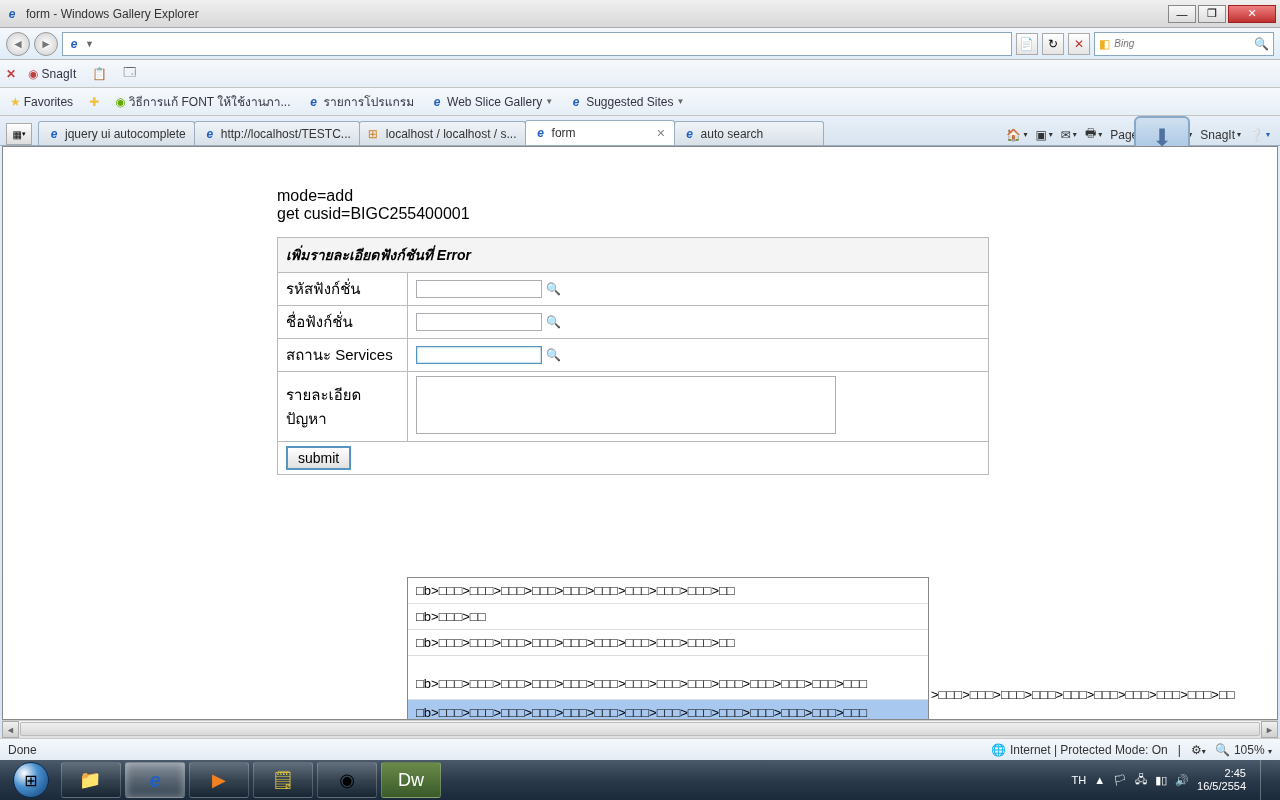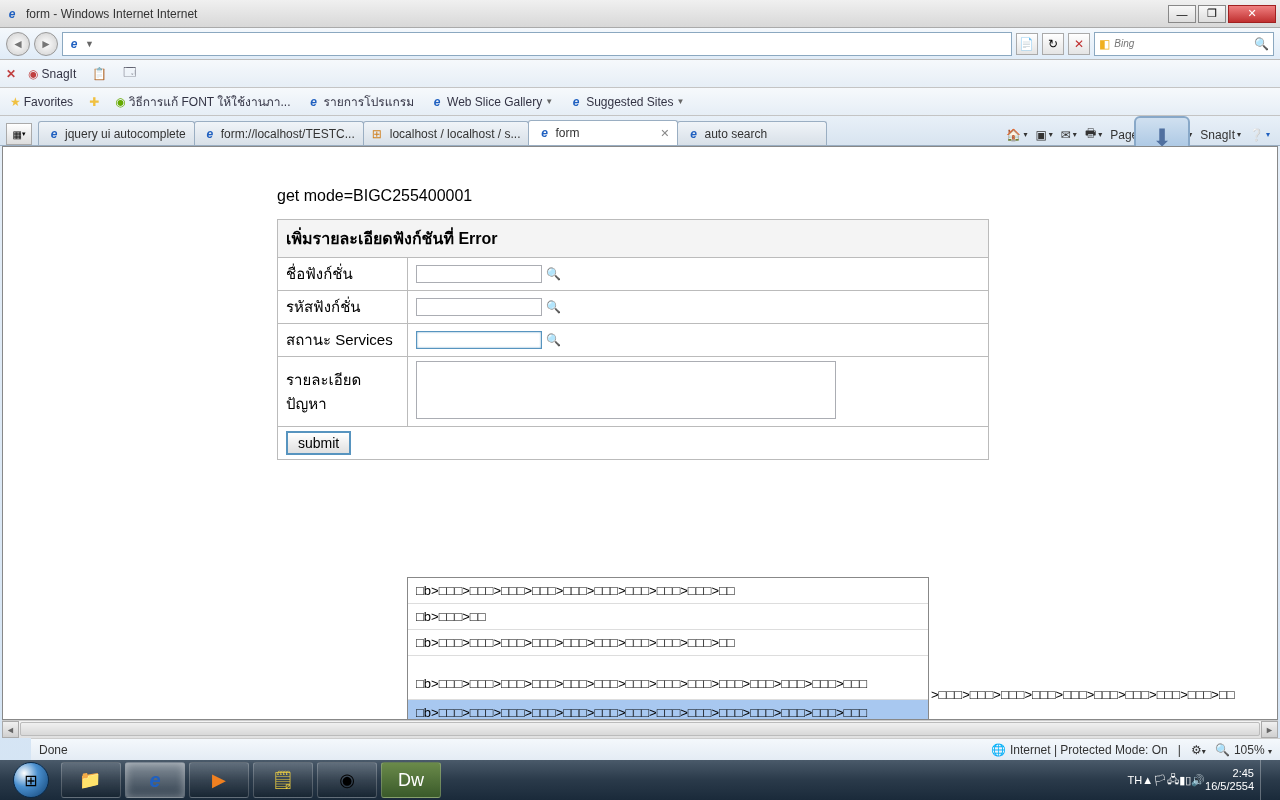--- a/index.html
+++ b/index.html
@@ -42,21 +42,21 @@
 .tab .tabico { width: 14px; height: 14px; flex-shrink:0;}
 .tab .tabx { margin-left: auto; color: #888; font-size: 11px; }
 .tabtools { margin-left: auto; display: flex; align-items: center; gap: 8px; font-size: 12px; color: #333; padding-right:4px;}
 .tabtools .tt { display: flex; align-items: center; gap: 2px; cursor:pointer;}
 .tabtools .drop { font-size: 8px; }
 
 
 .content { flex: 1; background: #fff; position: relative; overflow: hidden; border: 1px solid #888; margin: 0 2px; }
 .contentpad { padding: 40px 0 0 274px; font-size: 16px; font-family: Tahoma, sans-serif; color: #000;}
 .formtable { margin-top: 14px; border-collapse: collapse; width: 712px; }
-.formtable th { text-align: left; font-weight: bold; font-size: 16px; padding: 6px 8px; border: 1px solid #bbb; background: #f4f4f4; }
+.formtable th { text-align: left; font-weight: bold; font-size: 14px; padding: 6px 8px; border: 1px solid #bbb; background: #f4f4f4; font-style: italic; }
 .formtable td { border: 1px solid #bbb; padding: 4px 8px; font-size: 15px; vertical-align: middle; }
 .formtable td.label { width: 130px; }
 .searchfield { display: flex; align-items: center; gap: 2px; }
 .searchfield input { width: 126px; height: 18px; border: 1px solid #abadb3; padding: 0 2px; }
 .searchfield.active input { border: 1px solid #5794bf; box-shadow: 0 0 2px #5794bf inset;}
 .mag-sm { color: #888; font-size: 12px; margin-left: 2px;}
 .formtable textarea { width: 420px; height: 58px; border: 1px solid #abadb3; resize: none; }
 .submitbtn { padding: 2px 10px; font-size: 14px; background: linear-gradient(#fff,#e0e0e0); border: 2px solid #5794bf; cursor:pointer;}
 
 
@@ -64,44 +64,44 @@
 .ac-item { padding: 5px 8px; font-size: 13px; border-bottom: 1px solid #ddd; white-space: nowrap; cursor:pointer;}
 .ac-item.spaced { padding: 20px 8px 8px; }
 .ac-item.selected { background: #a8c8f0; }
 .ac-overflow { position: absolute; left: 928px; font-size: 13px; white-space: nowrap; }
 
 
 .hscroll { height: 18px; background: linear-gradient(#f4f4f4,#e0e0e0); border-top: 1px solid #ccc; position: relative; margin: 0 2px;}
 .hscroll .thumb { position: absolute; left: 18px; right: 18px; top: 1px; height: 14px; background: linear-gradient(#f0f0f0,#d8d8d8); border: 1px solid #bbb; border-radius: 2px;}
 .hscroll .arr { position: absolute; top: 0; width: 17px; height: 17px; background: linear-gradient(#f0f0f0,#d0d0d0); border: 1px solid #aaa; display:flex;align-items:center;justify-content:center;font-size:9px;color:#666;}
 .hscroll .arr.left { left: 0; } .hscroll .arr.right { right: 0; }
-.statusbar { height: 22px; background: linear-gradient(#f4f8fc,#e4ecf4); border-top: 1px solid #ccc; display: flex; align-items: center; padding: 0 8px; font-size: 12px; color: #333; margin-left: 31px; }
+.statusbar { height: 22px; background: linear-gradient(#f4f8fc,#e4ecf4); border-top: 1px solid #ccc; display: flex; align-items: center; padding: 0 8px; font-size: 12px; color: #333; }
 .statusbar .right { margin-left: auto; display: flex; align-items: flex-start; gap: 10px; }
 .statusbar .globe { color: #3080c0; }
 
 
 .taskbar { height: 40px; background: linear-gradient(#4a5a6a 0%, #2a3a4a 50%, #1a2a3a 100%); display: flex; align-items: center; padding: 0 4px; gap: 2px; }
 .startbtn { width: 54px; height: 40px; display: flex; align-items: center; justify-content: center; }
 .orb { width: 36px; height: 36px; border-radius: 50%; background: radial-gradient(circle at 30% 30%, #fff, #4a90d0 40%, #104070); border: 1px solid #0a2a4a; display:flex;align-items:center;justify-content:center;}
 .taskbtn { width: 60px; height: 36px; background: linear-gradient(rgba(255,255,255,0.15),rgba(0,0,0,0.15)); border: 1px solid rgba(255,255,255,0.2); border-radius: 3px; margin: 0 1px; display:flex;align-items:center;justify-content:center; font-size:18px;}
 .taskbtn.active { background: linear-gradient(rgba(255,255,255,0.35),rgba(255,255,255,0.1)); box-shadow: inset 0 0 8px rgba(255,255,255,0.4);}
-.tray { margin-left: auto; display: flex; align-items: center; color: #fff; font-size: 11px; padding-right: 2px;}
+.tray { margin-left: auto; display: flex; align-items: center; gap: 8px; color: #fff; font-size: 11px; padding-right: 2px;}
 .tray .clock { text-align: right; line-height: 1.2; }
 .tray .showdesk { width: 14px; height: 40px; border-left: 1px solid rgba(255,255,255,0.3); margin-left: 6px;}
 
 .ie-e { width:14px; height:14px; display:inline-flex; align-items:center; justify-content:center; color:#2060c0; font-weight:bold; font-style:italic; font-size:12px; border-radius:50%;}
 </style>
 </head>
 <body>
 
 <div class="window">
 
   <div class="titlebar">
     <span class="ie-e ie-icon">e</span>
-    <span class="title">form - Windows Internet Internet</span>
+    <span class="title">form - Windows Gallery Explorer</span>
     <div class="wincontrols">
       <div class="btn">—</div>
       <div class="btn">❐</div>
       <div class="btn close">✕</div>
     </div>
   </div>
 
   <div class="addrrow">
     <div class="navbtn">◄</div>
     <div class="navbtn">►</div>
@@ -159,21 +159,21 @@
   </div>
 
   <div class="tabrow">
     <div class="viewbtn">▦<span style="font-size:7px">▾</span></div>
     <div class="tab">
         <span class="ie-e tabico">e</span>
         <span>jquery ui autocomplete</span>
       </div>
     <div class="tab">
         <span class="ie-e tabico">e</span>
-        <span>form://localhost/TESTC...</span>
+        <span>http://localhost/TESTC...</span>
       </div>
     <div class="tab">
         <span class="tabico" style="color:#d08020">⊞</span>
         <span>localhost / localhost / s...</span>
       </div>
     <div class="tab active">
         <span class="ie-e tabico">e</span>
         <span>form</span>
         <span class="tabx">✕</span>
       </div>
@@ -197,37 +197,38 @@
       <span class="tt">
           <span>SnagIt</span>
           <span class="drop">▾</span>
         </span>
       <span class="tt" style="color:#2060c0">❔<span class="drop">▾</span></span>
     </div>
   </div>
 
   <div class="content">
     <div class="contentpad">
-      <div>get mode=BIGC255400001</div>
+      <div>mode=add</div>
+      <div>get cusid=BIGC255400001</div>
       <table class="formtable">
         <tbody>
             <tr>
               <th colspan="2">เพิ่มรายละเอียดฟังก์ชันที่ Error</th>
             </tr>
         <tr>
-          <td class="label">ชื่อฟังก์ชั่น</td>
+          <td class="label">รหัสฟังก์ชั่น</td>
           <td>
                 <div class="searchfield">
                   <input style="">
                   <span class="mag-sm">🔍</span>
                 </div>
               </td>
         </tr>
         <tr>
-          <td class="label">รหัสฟังก์ชั่น</td>
+          <td class="label">ชื่อฟังก์ชั่น</td>
           <td>
                 <div class="searchfield">
                   <input style="">
                   <span class="mag-sm">🔍</span>
                 </div>
               </td>
         </tr>
         <tr>
           <td class="label">สถานะ Services</td>
           <td>

